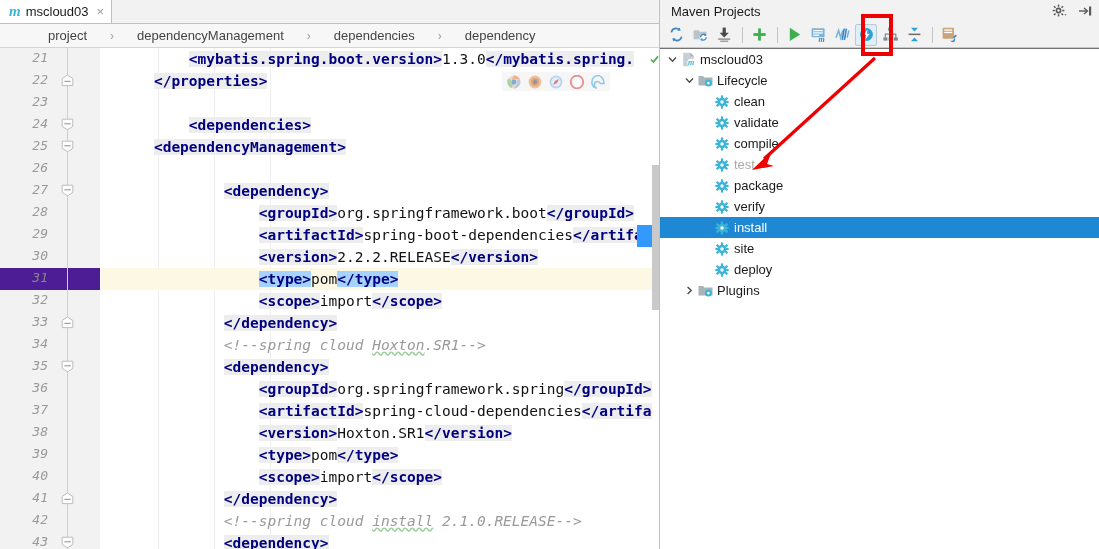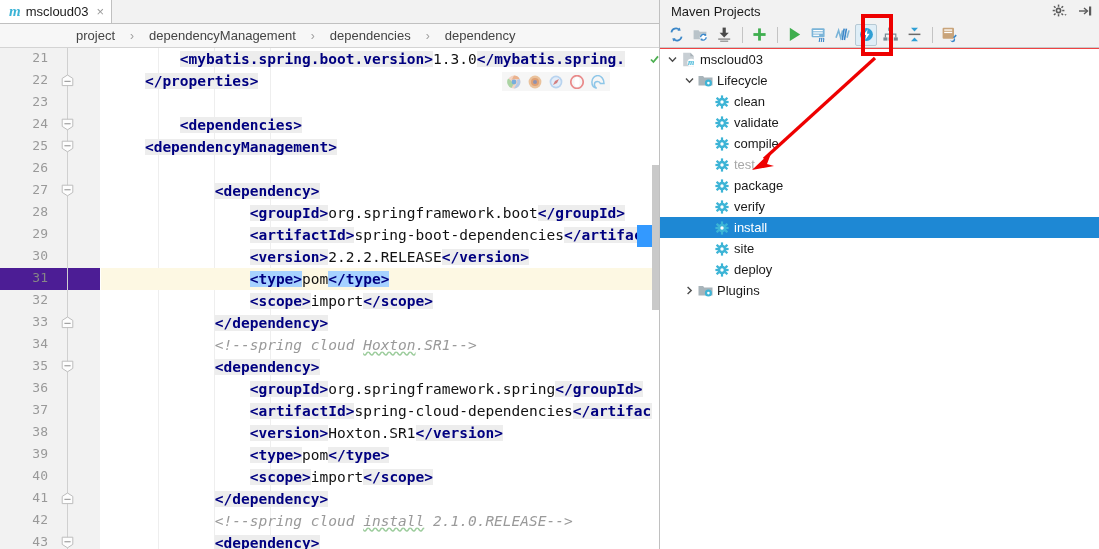--- a/index.html
+++ b/index.html
@@ -62,40 +62,41 @@
   }
 
   
   #breadcrumb {
     position: absolute; left: 0; top: 24px;
     width: 660px; height: 24px;
     background: #f7f7f7;
     border-bottom: 1px solid #d4d4d4;
     box-sizing: border-box;
     display: flex; align-items: center;
-    padding-left: 76px;
-    gap: 8px;
+    padding-left: 48px;
+    gap: 16px;
   }
   .crumb {
     font-size: 13px;
     color: #444444;
     white-space: nowrap;
   }
   .crumb-sep {
     font-size: 12px;
     color: #a0a0a0;
     padding: 0 7px;
   }
 
   
   #gutter {
     position: absolute; left: 0; top: 48px;
     width: 100px; height: 501px;
     background: #f2f2f2;
     box-sizing: border-box;
+    font-style: italic;
   }
   .ln-row {
     position: relative;
     height: 22px;
     box-sizing: border-box;
   }
   .ln-row.cur { background: #4c1d95; }
   .ln-num {
     position: absolute; right: 52px; top: 2px;
     font-family: "DejaVu Sans Mono", monospace;
@@ -129,21 +130,21 @@
     position: relative;
     height: 22px;
     white-space: pre;
     font-family: "DejaVu Sans Mono", monospace;
     font-size: 14.5px;
     line-height: 22px;
     color: #000000;
   }
   .code-row.cur { background: #fdf8e3; }
   .code-inner {
-    position: absolute; left: 9px; top: 0;
+    position: absolute; left: 18px; top: 0;
     white-space: pre;
   }
   .tag   { color: #000080; font-weight: bold; background: #ededed; }
   .txt   { color: #111111; }
   .cmt   { color: #9a9a9a; font-style: italic; }
   .sel   { background: #a6d2ff; color: #000080; font-weight: bold; }
   .selv  { background: #fdf8e3; color: #111111; }
   .typo  { text-decoration: underline wavy #9ccc9c; text-decoration-skip-ink: none; }
 
   
@@ -198,21 +199,21 @@
     position: absolute; left: 637px; top: 225px;
     width: 15px; height: 22px;
     background: #3399ff;
     z-index: 5;
   }
 
   
   #maven-pane {
     position: absolute; left: 660px; top: 0;
     width: 439px; height: 549px;
-    background: #ef4444;
+    background: #737373;
   }
   #maven-header {
     position: absolute; left: 0; top: 0;
     width: 439px; height: 22px;
     background: #f2f2f2;
     display: flex; align-items: center;
     box-sizing: border-box;
     padding-left: 11px;
   }
   #maven-title {

